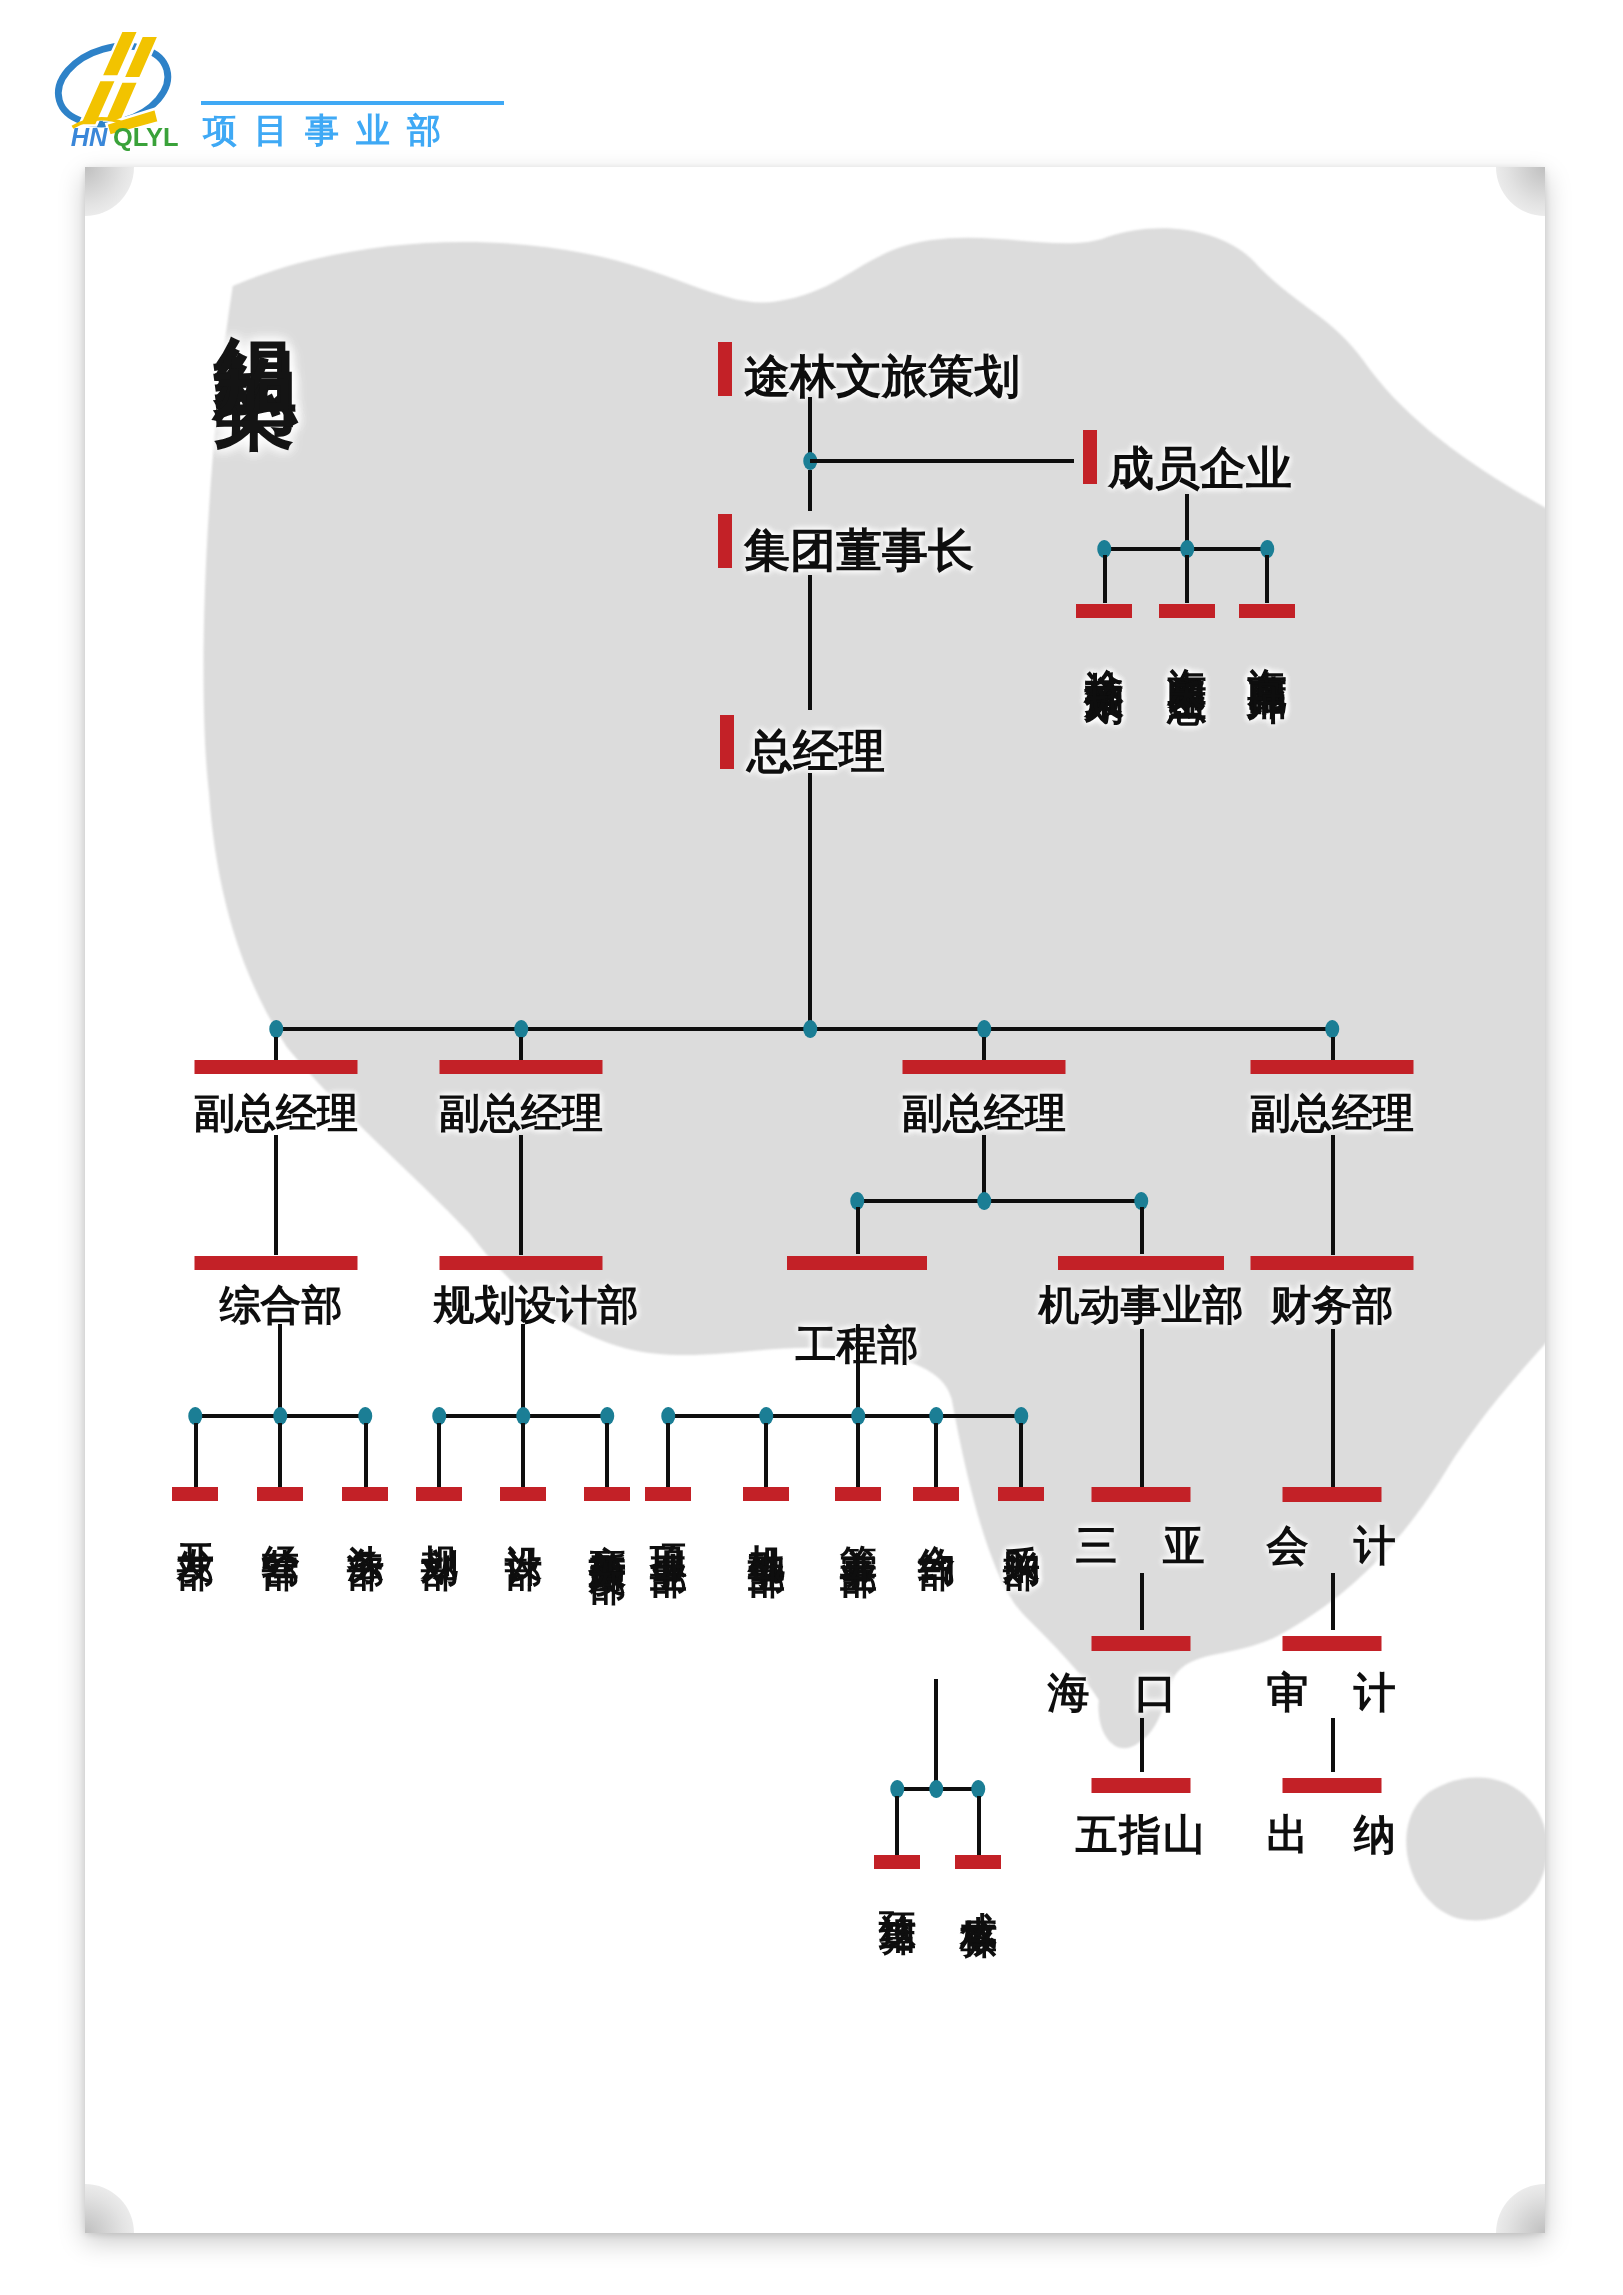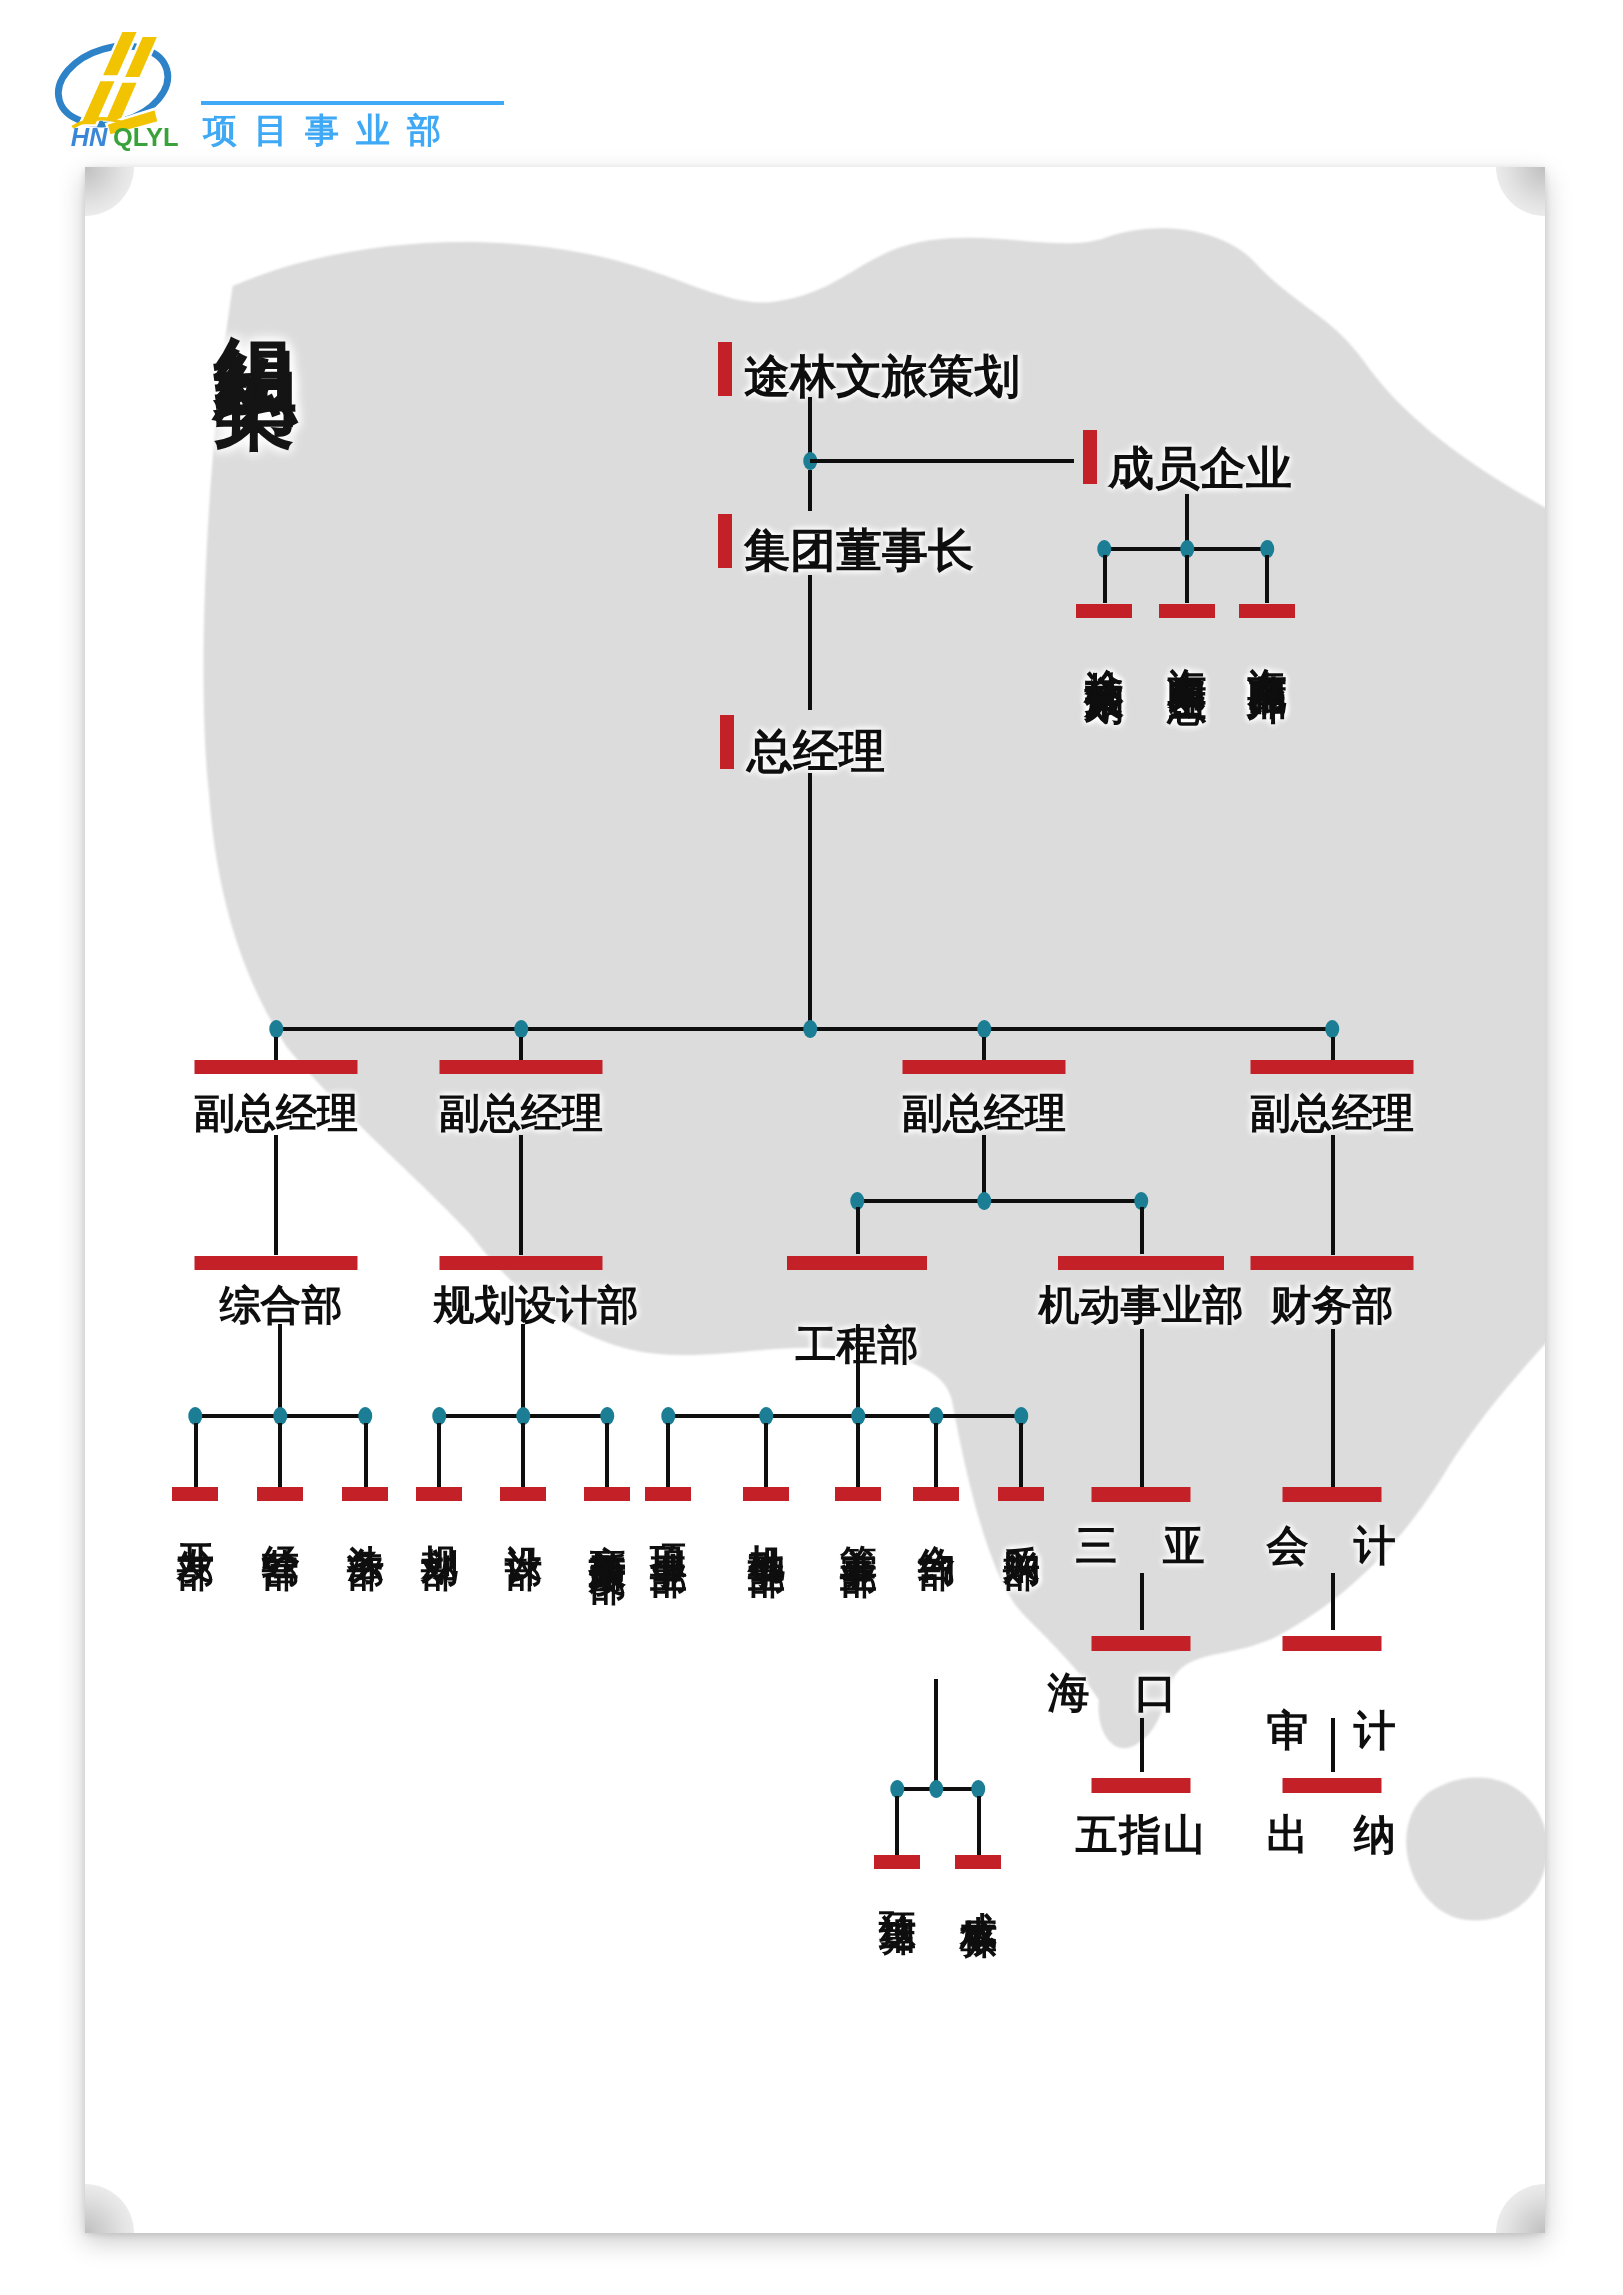--- a/index.html
+++ b/index.html
@@ -242,19 +242,19 @@
   <div class="rbar" style="left:1141px;top:1636px;width:99px;height:15px;"></div>
   <div class="hlabel rowlbl halo" style="left:1113px;top:1665px;">海　口</div>
   <div class="line" style="left:1140px;top:1718px;width:4.2px;height:54px;"></div>
   <div class="rbar" style="left:1141px;top:1778px;width:99px;height:15px;"></div>
   <div class="hlabel rowlbl halo" style="left:1141px;top:1807px;">五指山</div>
 
   <div class="rbar" style="left:1332px;top:1487px;width:99px;height:15px;"></div>
   <div class="hlabel rowlbl halo" style="left:1332px;top:1518px;">会　计</div>
   <div class="line" style="left:1331px;top:1573px;width:4.2px;height:57px;"></div>
   <div class="rbar" style="left:1332px;top:1636px;width:99px;height:15px;"></div>
-  <div class="hlabel rowlbl halo" style="left:1332px;top:1665px;margin-top:38px;">审　计</div>
+  <div class="hlabel rowlbl halo" style="left:1332px;top:1665px;">审　计</div>
   <div class="line" style="left:1331px;top:1718px;width:4.2px;height:54px;"></div>
   <div class="rbar" style="left:1332px;top:1778px;width:99px;height:15px;"></div>
   <div class="hlabel rowlbl halo" style="left:1332px;top:1807px;">出　纳</div>
 
 </div>
 
 
 </body></html>

